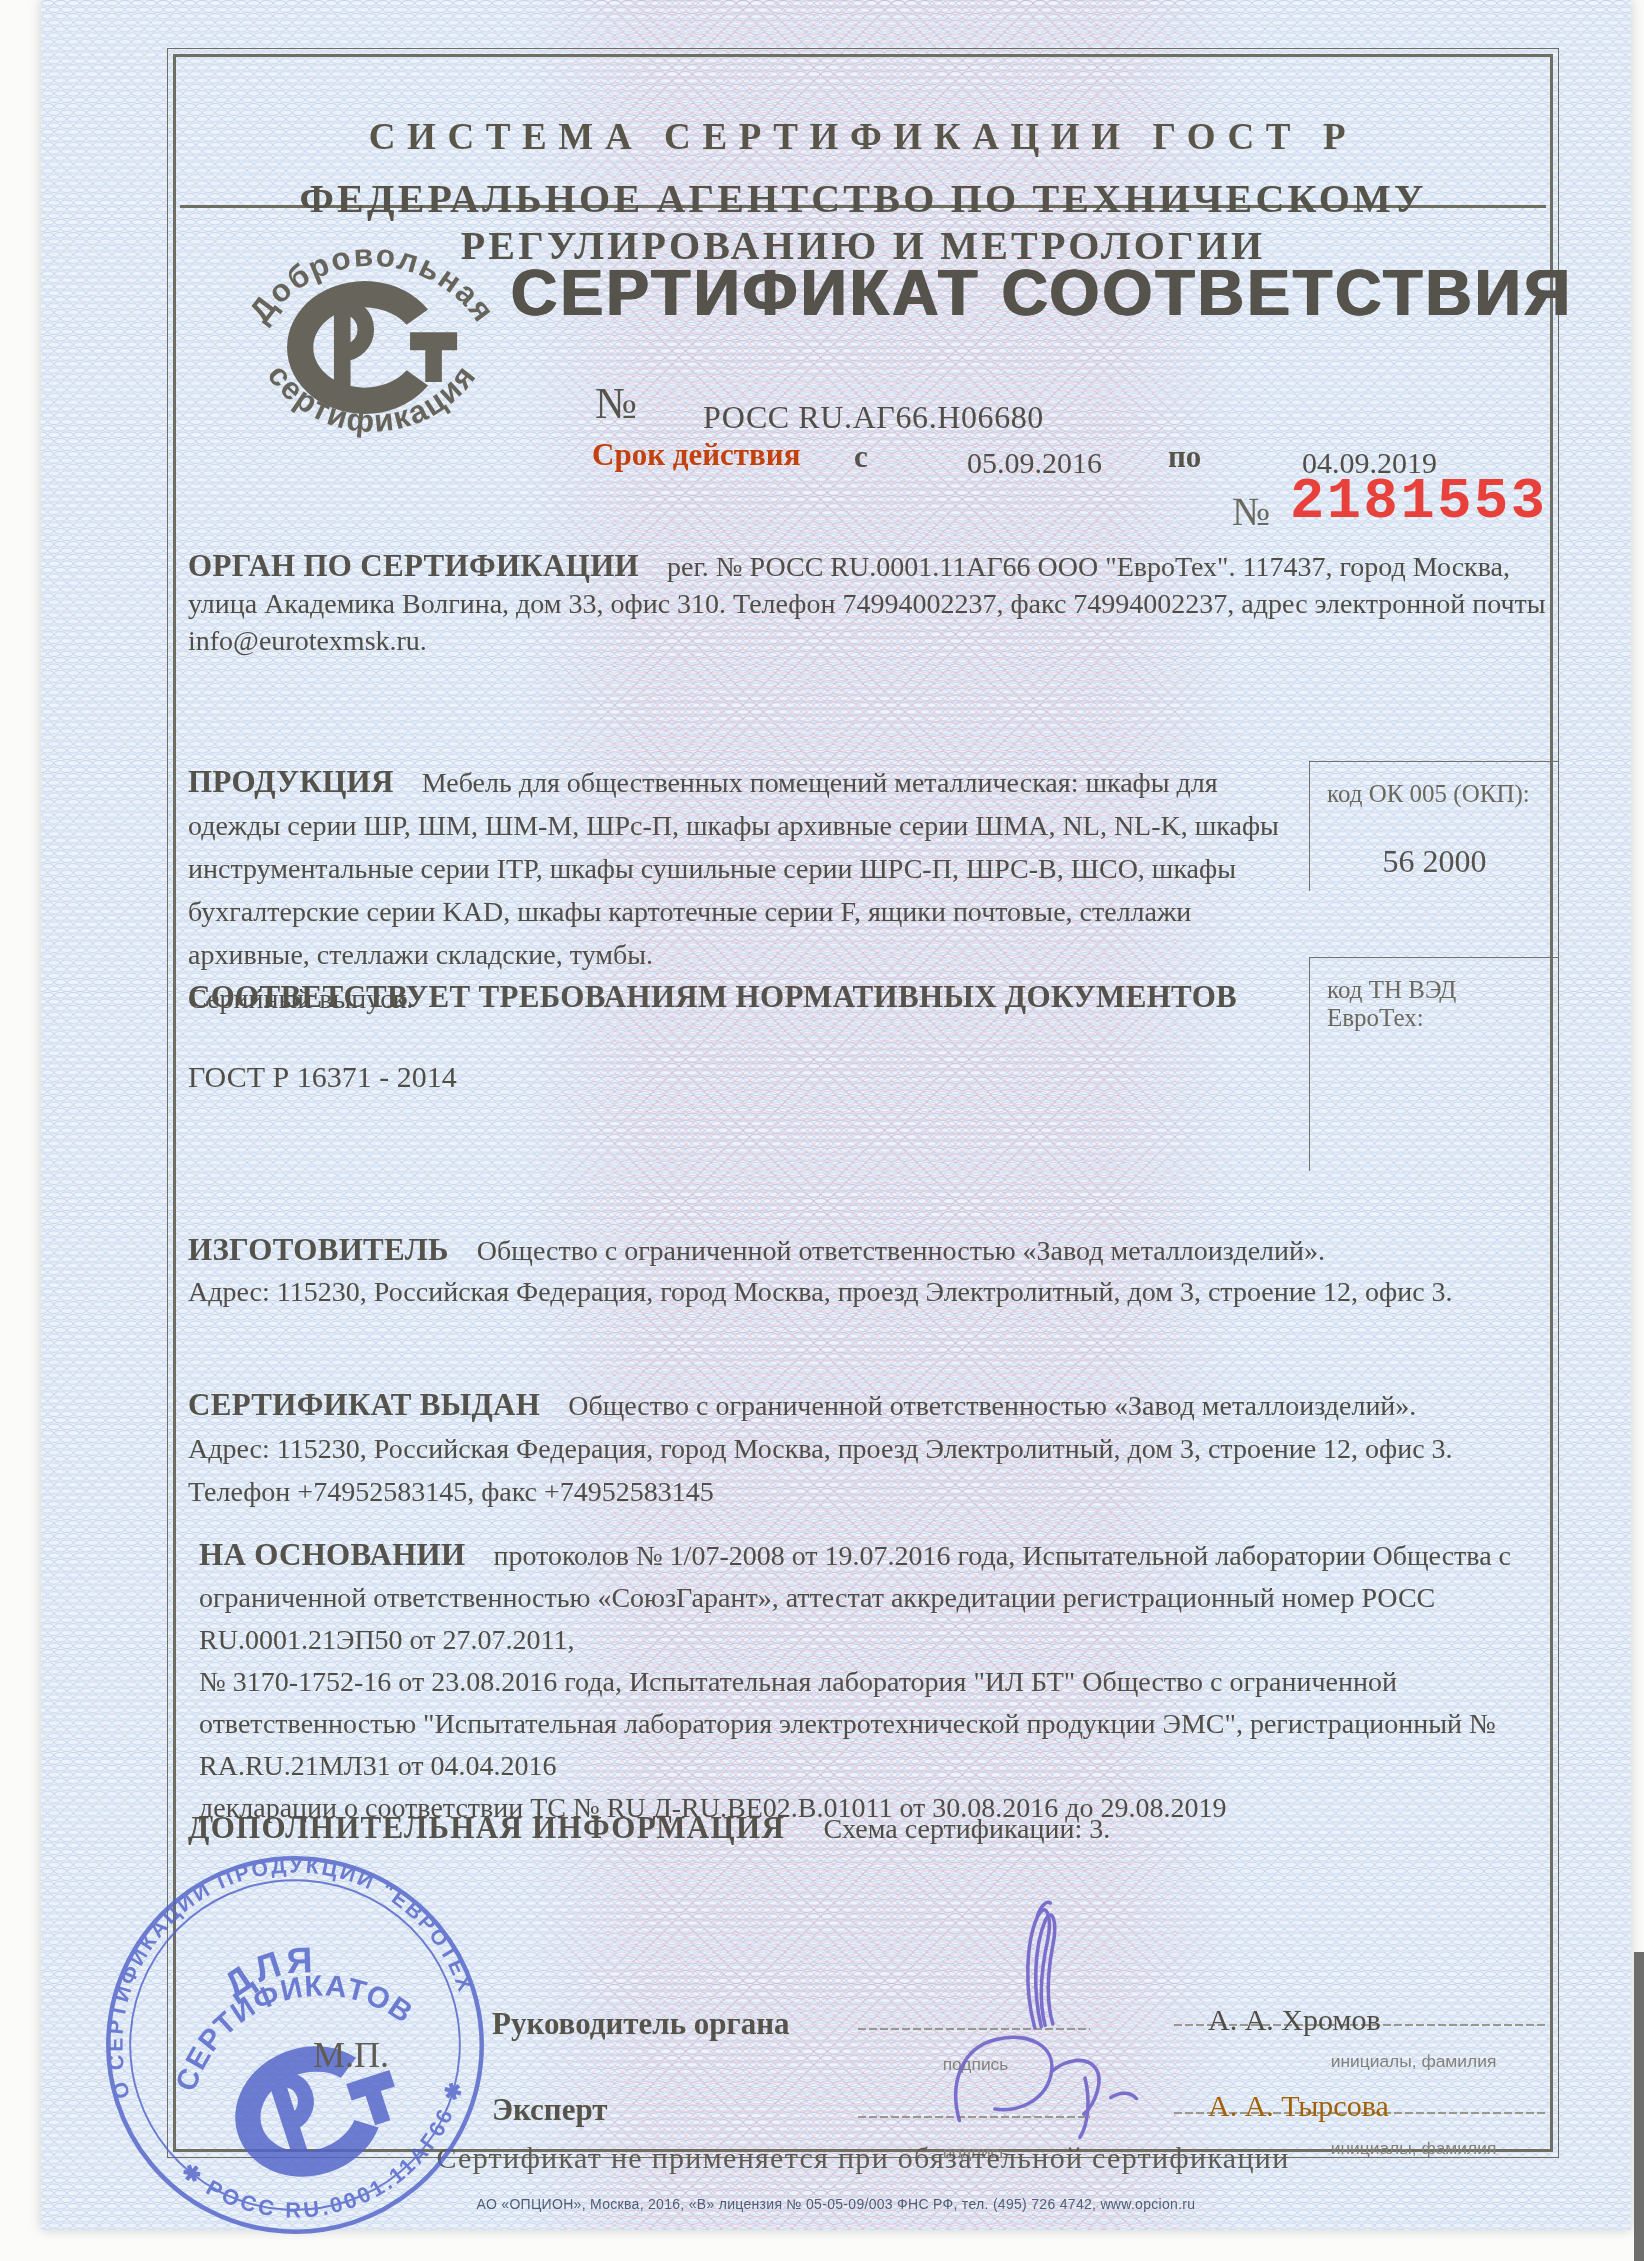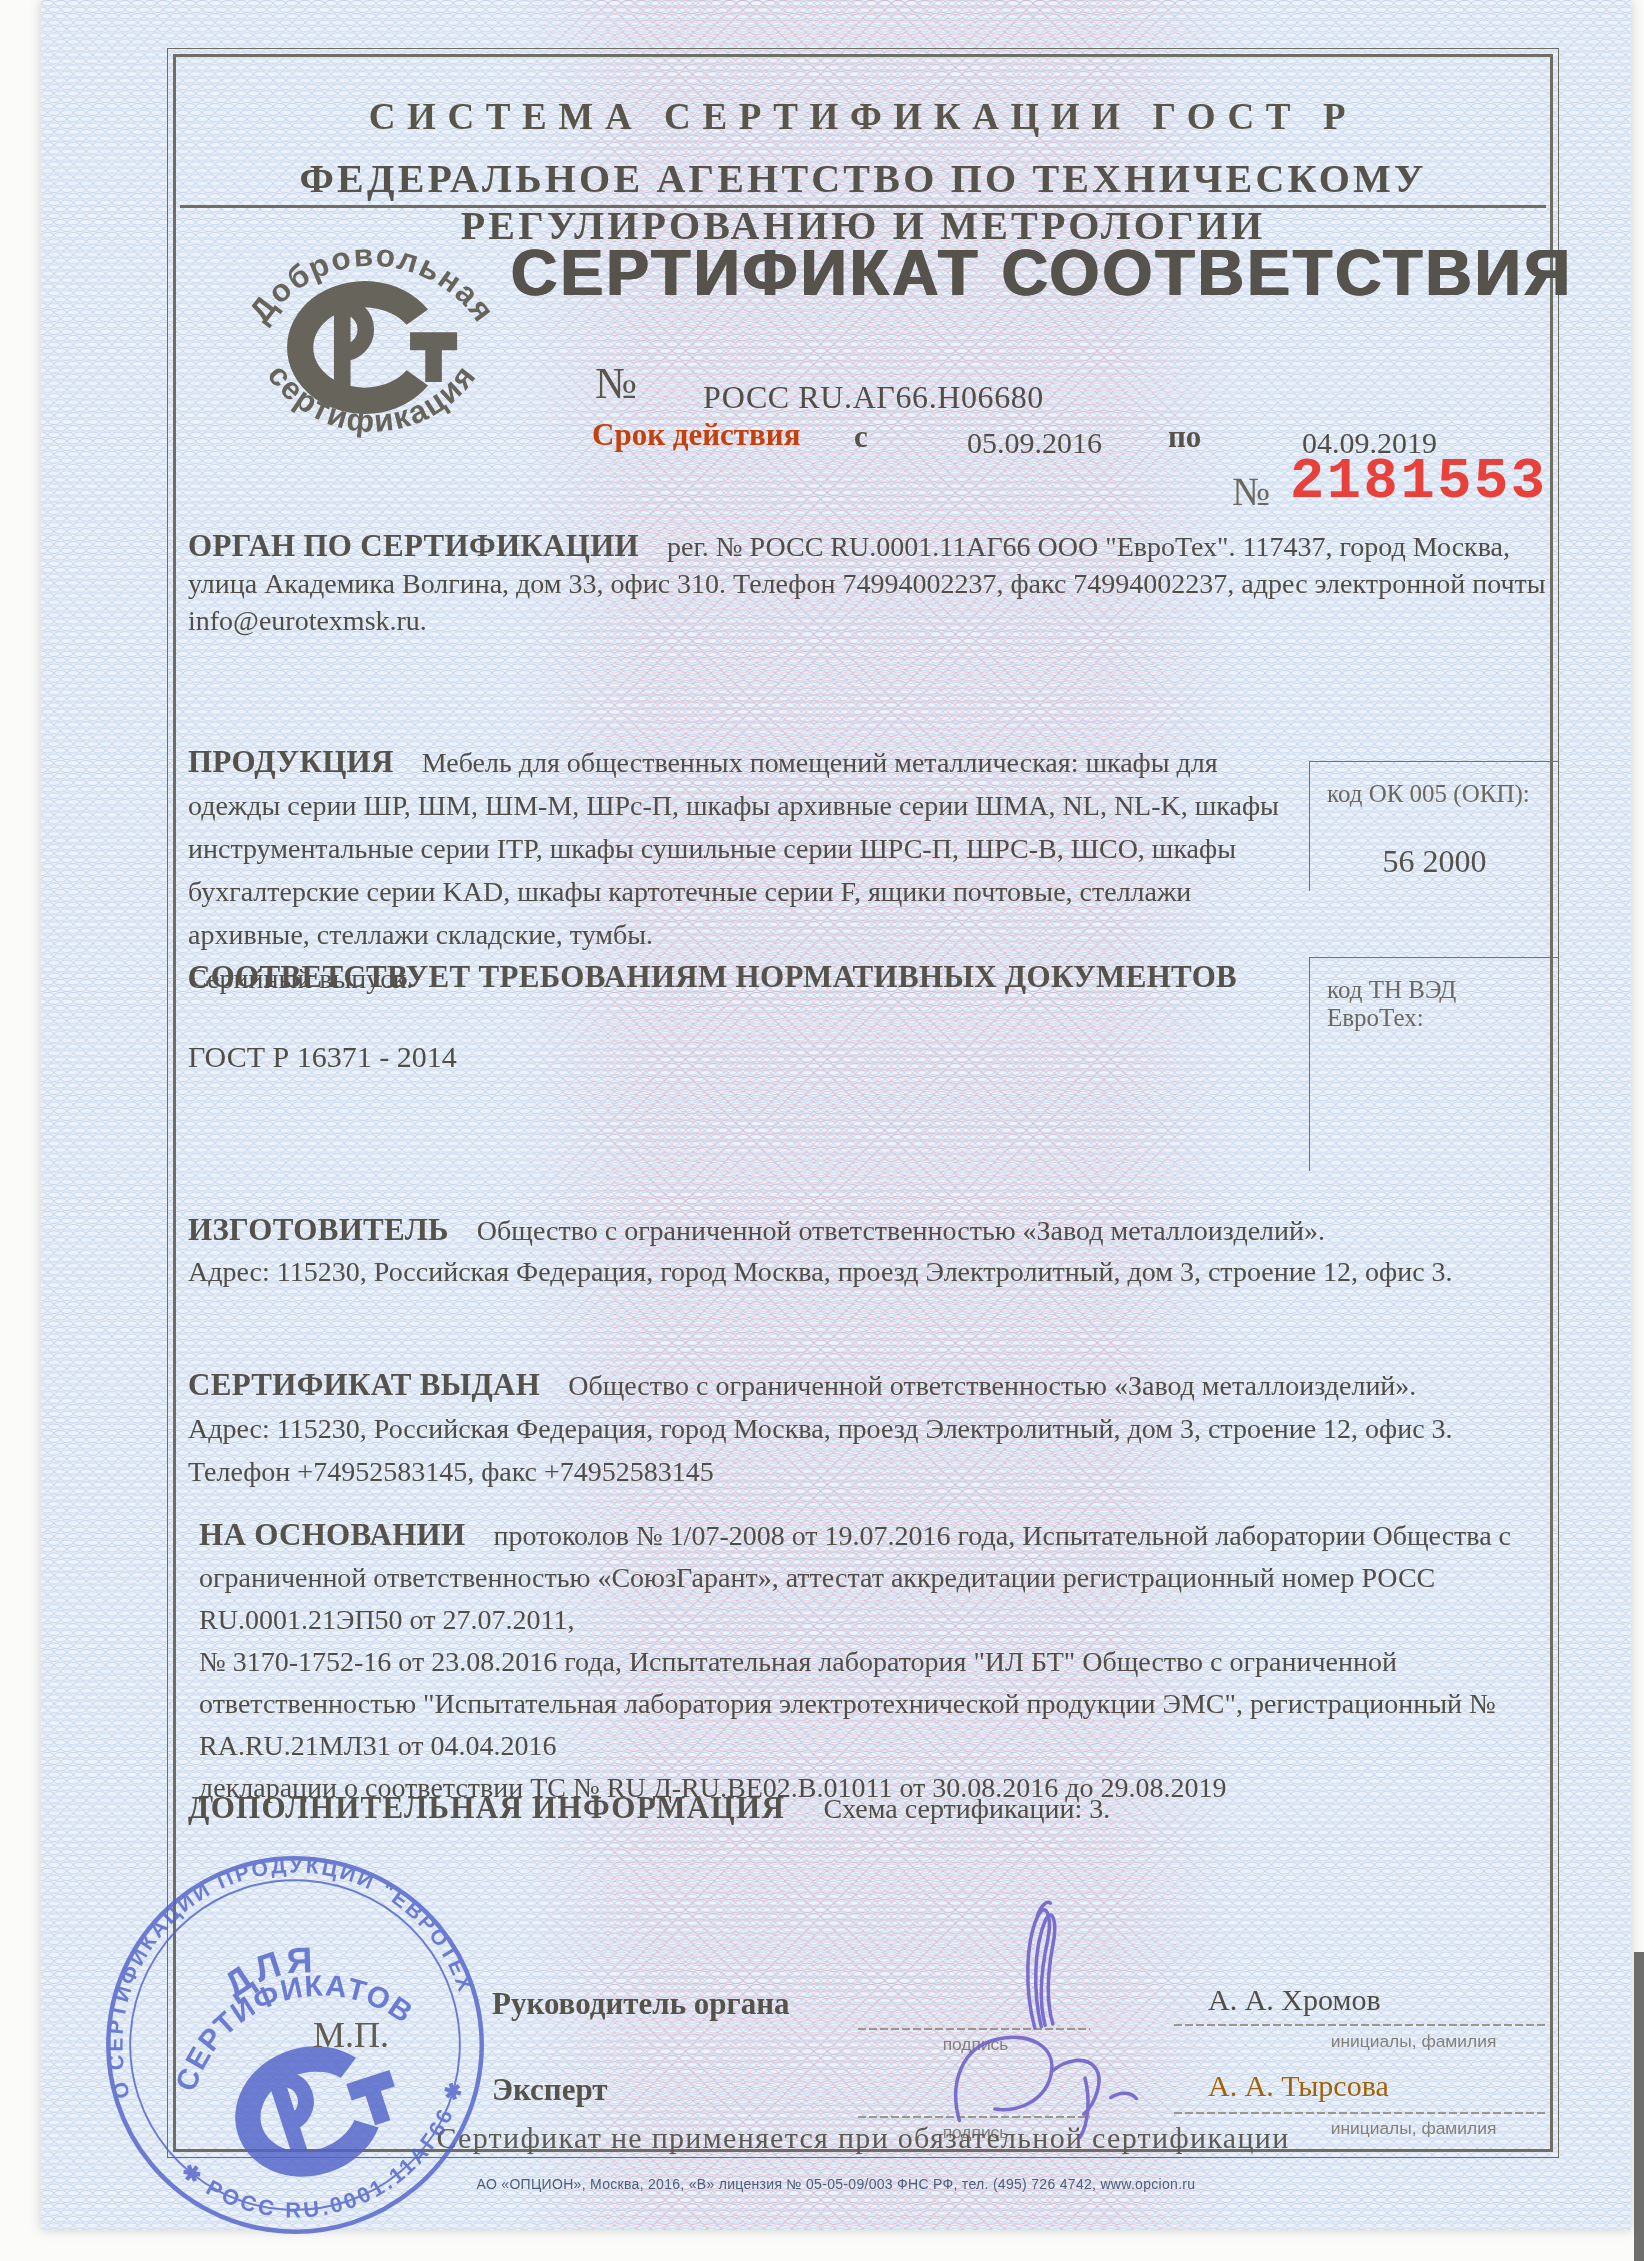--- a/index.html
+++ b/index.html
@@ -2,21 +2,21 @@
 <html style="font-size:10.3px"><head>
 <meta charset="utf-8">
 <style>
   html,body{margin:0;padding:0;}
   body{background:#e9e9e6;font-family:"Liberation Serif",serif;}
   .screen{position:relative;width:1644px;height:2261px;background:#fbfbf9;overflow:hidden;}
   .paper{position:absolute;left:41px;top:0;width:1590px;height:2230px;background:#eef4fb;box-shadow:0 0 11.6px rgba(0,0,0,.18);}
   .guilloche{position:absolute;left:0;top:0;z-index:0;}
   .scan-edge{position:absolute;right:0;top:1952px;width:10.3px;height:309px;background:#3f403e;opacity:.75;z-index:5;}
 
-  .abs{position:absolute;z-index:2;}
+  .abs{position:absolute;z-index:2;margin-top:20px;}
 
   
   .frame{position:absolute;left:126px;top:48px;width:1390px;height:2108px;border:1.9px solid #6f6e63;z-index:1;}
   .frame-inner{position:absolute;left:5.2px;top:5.2px;right:5.2px;bottom:5.2px;border:3.2px solid #6f6e63;}
   .header-rule{position:absolute;left:139px;top:205px;width:1366px;height:2.6px;background:#6f6e63;z-index:2;}
 
   
   .sys1{left:139px;top:95px;width:1366px;text-align:center;font-size:37px;font-weight:bold;letter-spacing:11.6px;color:#595649;}
   .sys2{left:139px;top:155px;width:1366px;text-align:center;font-size:40px;font-weight:bold;letter-spacing:3.2px;color:#56544a;}
   .main-title{left:470px;top:236px;width:1018px;text-align:center;font-family:"Liberation Sans",sans-serif;

